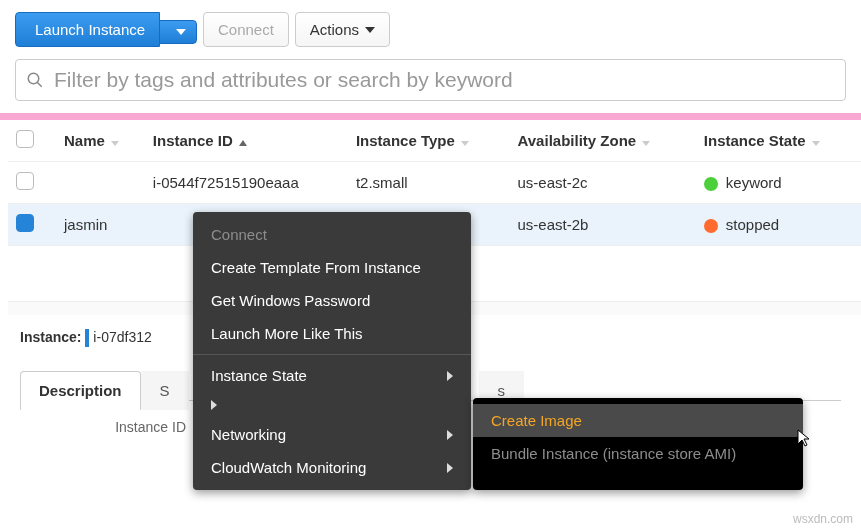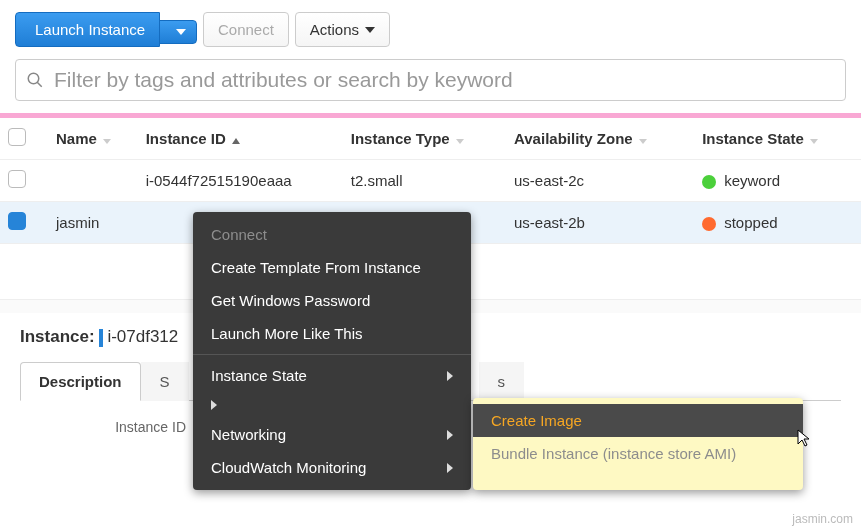--- a/index.html
+++ b/index.html
@@ -70,21 +70,21 @@
     }
     .searchbar input {
       flex: 1;
       border: none;
       outline: none;
       font-size: 21px;
       color: #555;
     }
     .searchbar input::placeholder { color: #999; }
     
-    .table-wrap { border-top: 5px solid #f9a8d4; }
+    .table-wrap { border-top: 7px solid #f9a8d4; padding-left: 8px; }
     .table {
       width: 100%;
       border-collapse: collapse;
     }
     .table th, .table td {
       text-align: left;
       padding: 10px 8px;
       font-size: 15px;
       border-bottom: 1px solid #eee;
     }
@@ -128,21 +128,21 @@
       height: 14px;
       border-top: 1px solid #eee;
       background: #fafafa;
       margin: 55px 0 0 0;
     }
     
     .detail {
       padding: 14px 20px 10px 20px;
     }
     .detail-title {
-      font-size: 17px;
+      font-size: 14px;
       margin-bottom: 14px;
     }
     .detail-title .instance-id {
       color: #333;
     }
     .detail-title .caret-blue {
       display:inline-block;
       width:4px; height:18px;
       background:#2684d8;
       vertical-align:middle;
@@ -154,21 +154,21 @@
     }
     .tab {
       padding: 10px 18px;
       border: 1px solid transparent;
       border-bottom: none;
       font-size: 15px;
       color: #555;
       cursor: pointer;
       background: #f5f5f5;
       position: relative;
-      top: 1px;
+      top: 10px;
     }
     .tab.active {
       background: #fff;
       border-color: #ccc;
       border-bottom: 1px solid #fff;
       font-weight: 600;
       color: #333;
       border-radius: 4px 4px 0 0;
     }
     .details-grid {
@@ -206,21 +206,21 @@
     .menu-item.highlight { background: #4a4a4a; color: #f5a623; }
     .menu-sep { border-top: 1px solid #555; margin: 4px 0; }
     .submenu-arrow {
       width: 0; height: 0;
       border-top: 5px solid transparent;
       border-bottom: 5px solid transparent;
       border-left: 6px solid #ddd;
     }
     .menu-item.highlight .submenu-arrow { border-left-color: #f5a623; }
     .submenu {
-      background: #fef9c3;
+      background: #000000;
       border-radius: 4px;
       box-shadow: 0 3px 10px rgba(0,0,0,0.4);
       min-width: 330px;
       padding: 6px 0;
       margin-left: 2px;
       margin-top: 186px;
     }
     .cursor-icon {
       position: absolute;
       right: -12px;
@@ -341,14 +341,14 @@
     </div>
     <div class="submenu">
       <div class="menu-item highlight">Create Image</div>
       <div class="menu-item disabled">Bundle Instance (instance store AMI)</div>
     </div>
     <svg class="cursor-icon" viewBox="0 0 20 20" fill="#fff" stroke="#000" stroke-width="1">
         <path d="M3 2 L3 16 L7 12 L10 18 L12 17 L9 11 L14 11 Z"></path>
       </svg>
   </div>
 
-  <div class="watermark">jasmin.com</div>
+  <div class="watermark">wsxdn.com</div>
 </div>
 
 </body></html>

